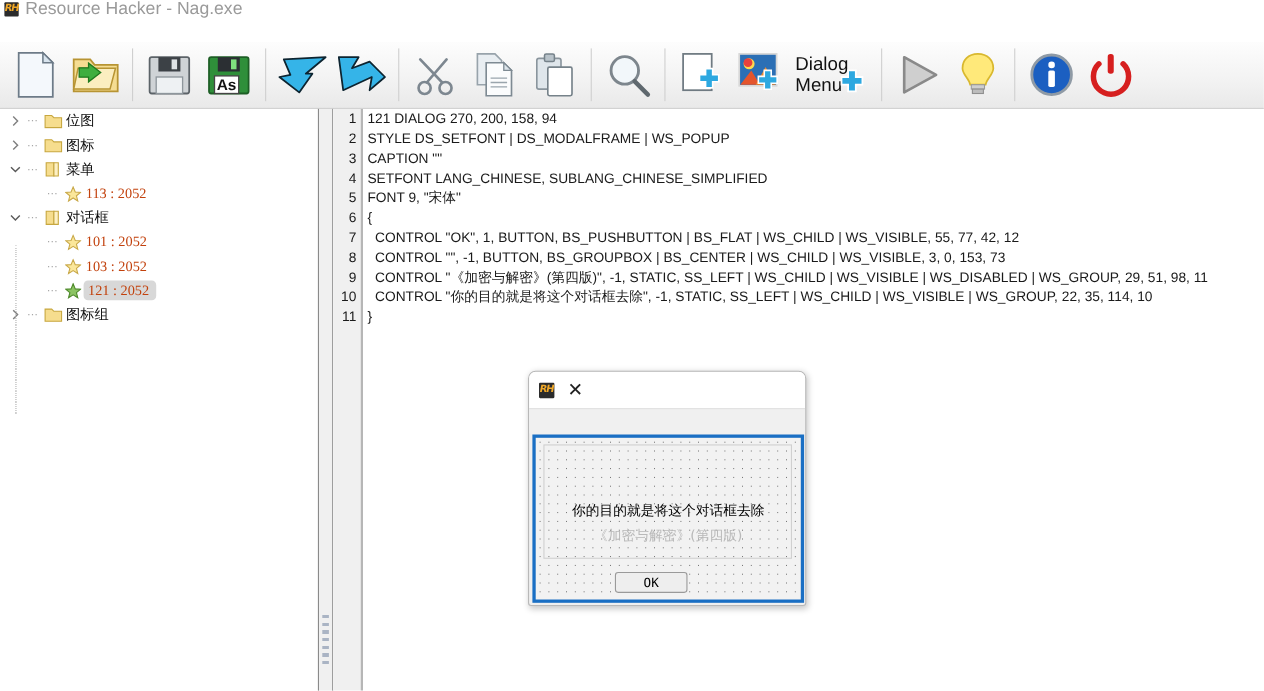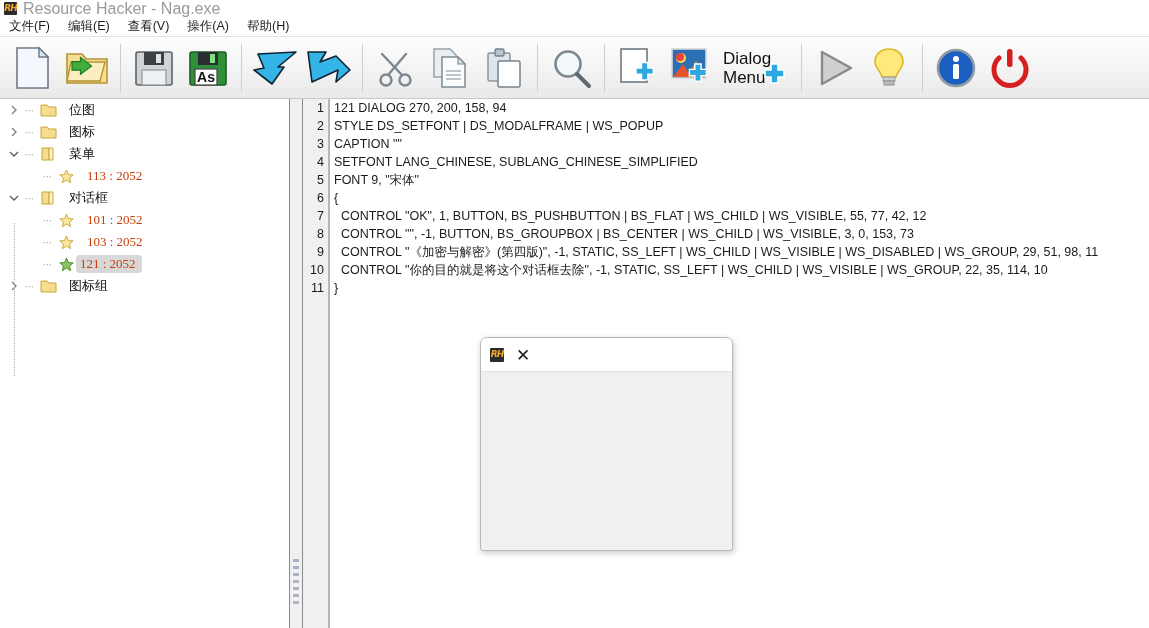--- a/index.html
+++ b/index.html
@@ -98,21 +98,21 @@
     flex: 0 0 16px;
   }
   .tw svg { display: block; }
   .dots {
     width: 16px; height: 16px; flex: 0 0 16px;
     display: inline-flex; align-items: center; justify-content: center;
     color: #a8a8a8; font-size: 10px; letter-spacing: 1px;
   }
   .ticon { width: 20px; height: 16px; flex: 0 0 20px; display: inline-flex; align-items: center; justify-content: center; }
   .ticon svg { display: block; }
-  .tlabel { padding-left: 11px; }
+  .tlabel { padding-left: 2px; }
   .tree-row.selected .tlabel {
     background: #d8d8d8;
     padding: 1px 6px 1px 4px;
     border-radius: 4px;
   }
   .mono-num { font-family: "Liberation Serif", "DejaVu Serif", serif; font-size: 13px; color: #c2410c; }
 
   
   .vline {
     position: absolute;
@@ -245,27 +245,20 @@
 </head>
 <body>
 
 <div id="app">
 
   <div class="titlebar">
     <span class="rh-icon">RH</span>
     <span class="title-text">Resource Hacker - Nag.exe</span>
   </div>
 
-  <div class="menubar">
-    <div class="menu-item">文件(F)</div>
-    <div class="menu-item">编辑(E)</div>
-    <div class="menu-item">查看(V)</div>
-    <div class="menu-item">操作(A)</div>
-    <div class="menu-item">帮助(H)</div>
-  </div>
 
   <div class="toolbar">
 
     <div class="tb-group">
 
       <div class="tb-btn">
         <svg width="38" height="44" viewBox="0 0 38 44">
           <path d="M3 2 H25 L34 11 V42 H3 Z" fill="#f4f8fc" stroke="#6d7b88" stroke-width="1.6"></path>
           <path d="M25 2 V11 H34 Z" fill="#d8e4ee" stroke="#6d7b88" stroke-width="1.4"></path>
         </svg>
@@ -591,16 +584,22 @@
     </div>
   </div>
 
   <div class="dlgwrap">
     <div class="dlg">
       <div class="dlg-title">
         <span class="rh-icon">RH</span>
         <span class="dlg-close">✕</span>
       </div>
       <div class="dlg-band"></div>
+      <div class="dlg-client">
+        <div class="groupbox"></div>
+        <div class="static-main">你的目的就是将这个对话框去除</div>
+        <div class="static-dim">《加密与解密》(第四版)</div>
+        <div class="ok-btn">OK</div>
+      </div>
     </div>
   </div>
 
 </div>
 
 </body></html>

